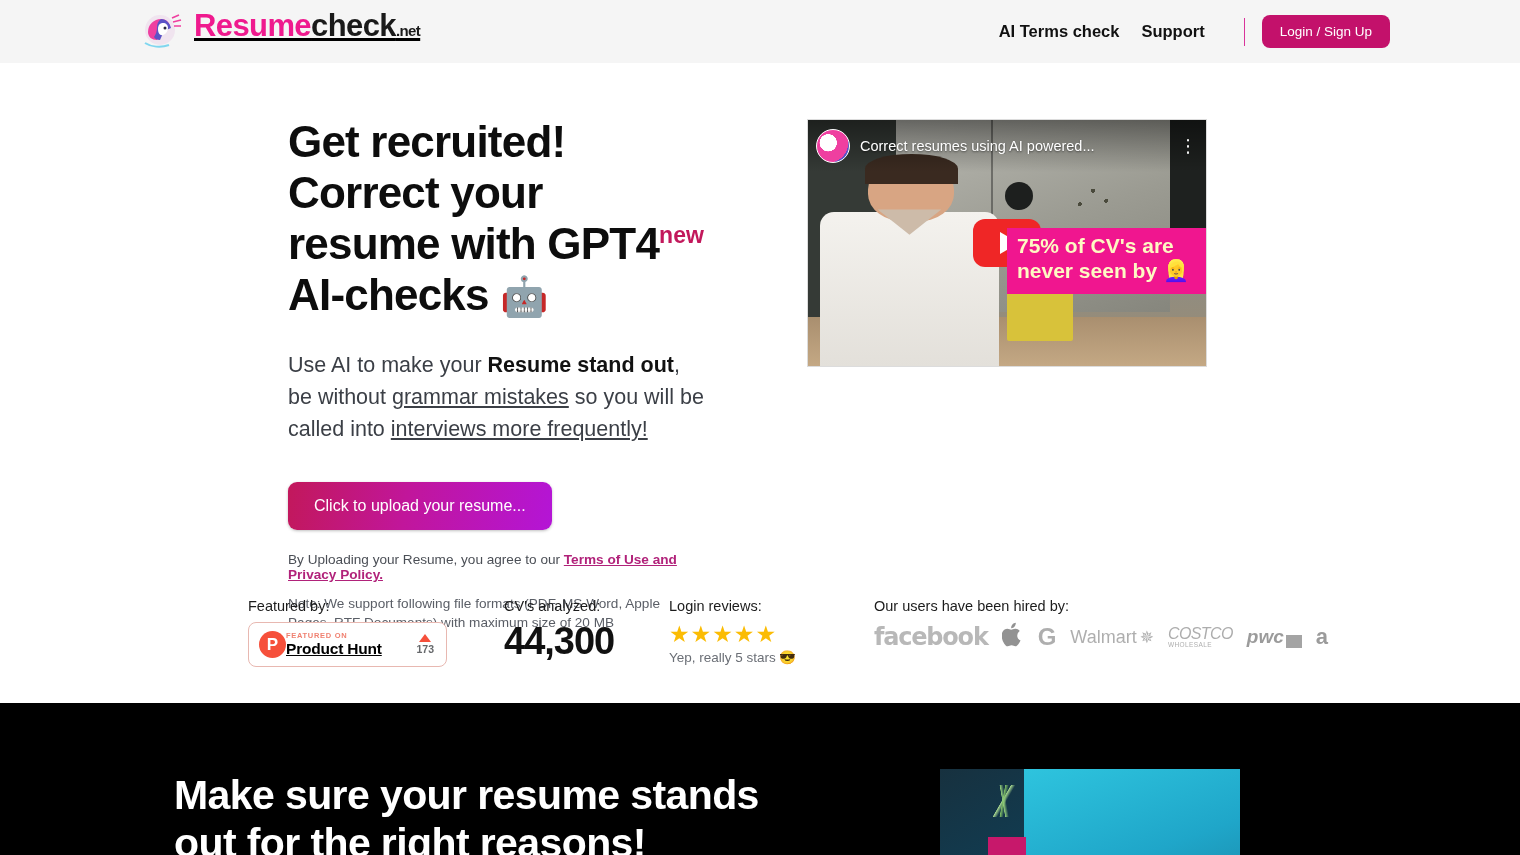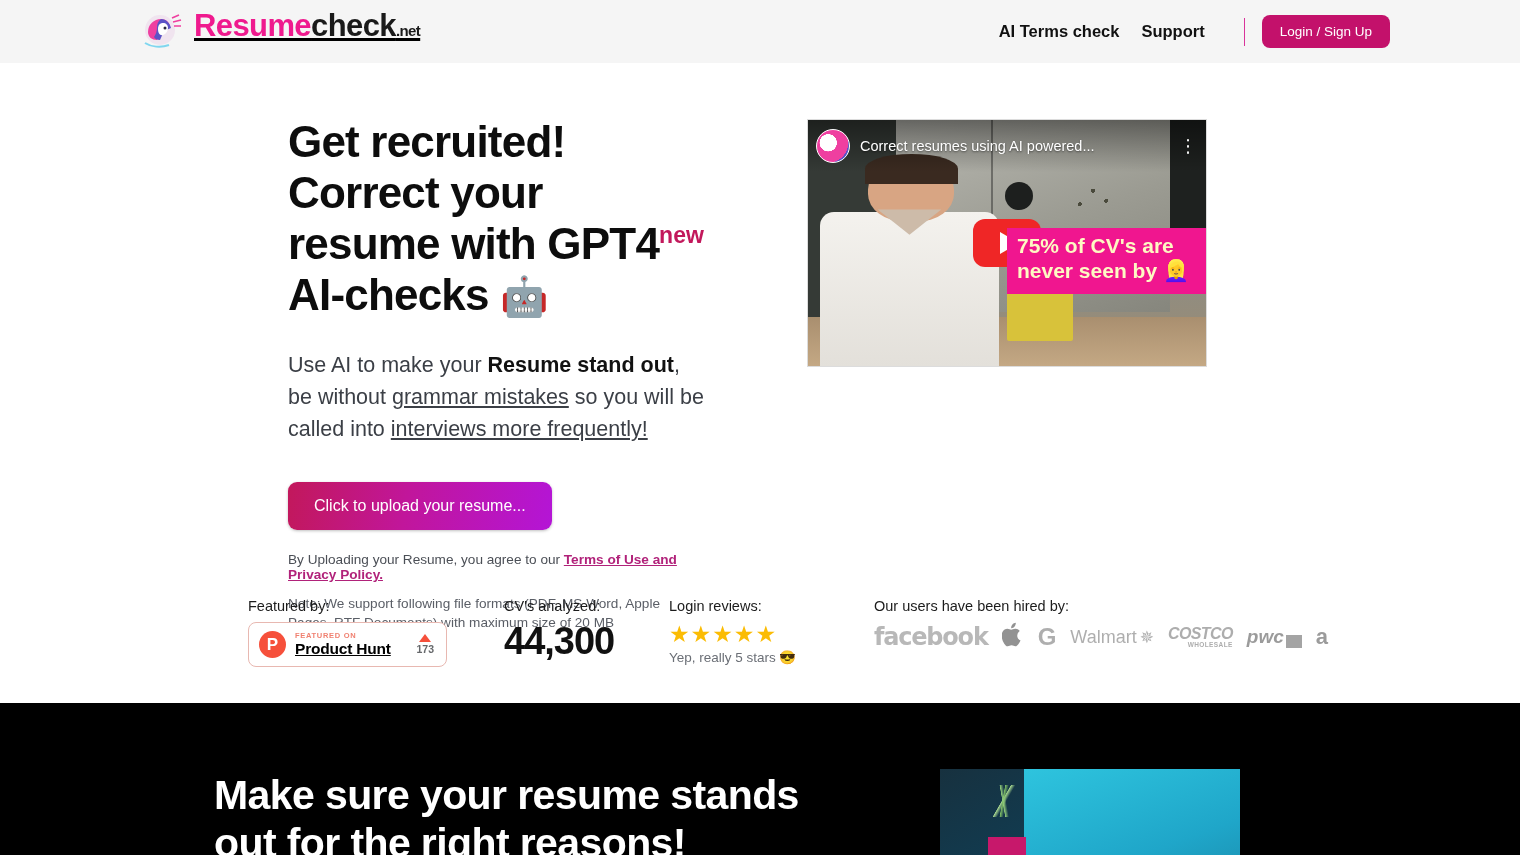--- a/index.html
+++ b/index.html
@@ -281,21 +281,21 @@
     padding: 0 10px;
     cursor: pointer;
   }
   .ph-logo {
     width: 27px; height: 27px; border-radius: 50%;
     background: #f6503b; color: #ffffff;
     font-size: 17px; font-weight: bold;
     display: flex; align-items: center; justify-content: center;
     flex: 0 0 27px;
   }
-  .ph-text { margin-left: 9px; flex: 1; }
+  .ph-text { flex: 1; }
   .ph-small {
     font-size: 7.5px; font-weight: bold; color: #f08070;
     letter-spacing: .7px;
   }
   .ph-big {
     font-size: 15.5px; font-weight: bold; color: #000000;
     letter-spacing: -.2px; line-height: 1.1; text-decoration: underline;
   }
   .ph-votes { text-align: center; margin-right: 2px; }
   .ph-arrow {
@@ -322,34 +322,34 @@
     margin-top: 8px;
     filter: grayscale(1);
     opacity: .62;
   }
   .lg-facebook { font-size: 24px; font-weight: bold; color: #8a8d92; letter-spacing: -1.2px; font-family: "DejaVu Sans", sans-serif; }
   .lg-apple { font-size: 26px; color: #4d5055; line-height: 1; }
   .lg-google { font-size: 24px; font-weight: bold; color: #7a7d82; line-height: 1; }
   .lg-walmart { font-size: 18px; color: #7a7d82; display: flex; align-items: center; gap: 3px; }
   .lg-walmart .spark { font-size: 17px; }
   .lg-costco {
-    font-size: 16px; font-weight: bold; color: #3b82f6;
-    font-style: italic; letter-spacing: -.6px; text-align: right; line-height: 1;
+    font-size: 16px; font-weight: normal; color: #3b82f6;
+    font-style: italic; letter-spacing: -.6px; text-align: left; line-height: 1;
   }
   .lg-costco small { display: block; font-size: 6.5px; letter-spacing: .4px; font-style: normal; }
   .lg-pwc { font-size: 19px; font-weight: bold; color: #5c5f64; font-style: italic; display: flex; align-items: flex-end; }
   .lg-pwc .blk { display: inline-block; width: 16px; height: 13px; background: #6a6d72; margin-left: 2px; }
   .lg-amazon { font-size: 22px; font-weight: bold; color: #5c5f64; line-height: 1; }
 
   
   .dark-section {
     background: #000000;
     height: 152px;
     position: relative;
-    padding: 0 96px;
+    padding: 0 56px;
     overflow: hidden;
   }
   .dark-inner { padding-left: 118px; padding-top: 68px; display: flex; }
   .dark-title {
     font-size: 41px; font-weight: bold; color: #ffffff;
     line-height: 1.18; letter-spacing: -.6px; width: 620px;
   }
   .dark-photo {
     position: absolute; left: 940px; top: 769px;
     width: 300px; height: 200px;

